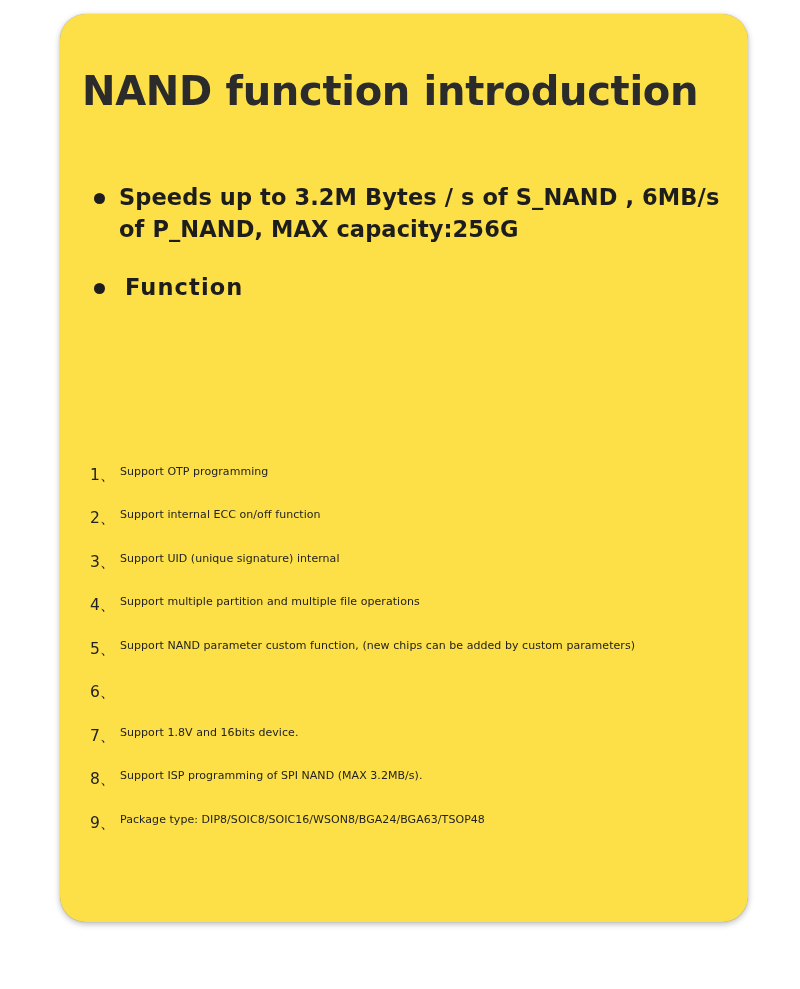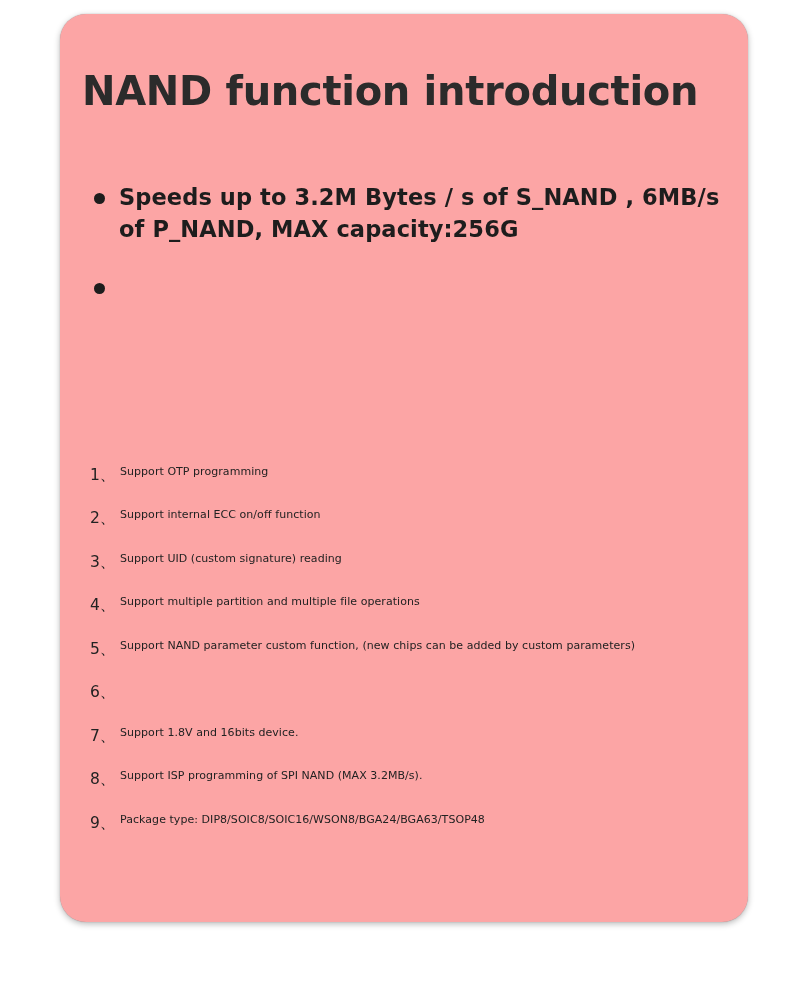--- a/index.html
+++ b/index.html
@@ -13,21 +13,21 @@
     font-family: "DejaVu Sans", "Liberation Sans", sans-serif;
     overflow: hidden;
   }
 
   .card {
     position: absolute;
     left: 60px;
     top: 14px;
     width: 688px;
     height: 908px;
-    background: #fca5a5;
+    background: #fde047;
     border-radius: 26px;
     box-shadow: 0 2px 6px rgba(0,0,0,0.28), 0 0 1px rgba(0,0,0,0.35);
     box-sizing: border-box;
     padding: 0;
   }
 
   .title {
     position: absolute;
     left: 22px;
     top: 54px;
@@ -115,39 +115,40 @@
   <div class="bullets">
 
     <div class="bullet-row">
       <span class="dot"></span>
       <span class="bullet-text">Speeds up to 3.2M Bytes / s of S_NAND , 6MB/s of P_NAND, MAX capacity:256G</span>
     </div>
 
 
     <div class="bullet-row compact">
       <span class="dot"></span>
+      <span class="bullet-text spaced">Function</span>
     </div>
 
   </div>
 
   <div class="num-list">
 
     <div class="num-item">
       <span class="num-idx">1、</span>
       <span class="num-text">Support OTP programming</span>
     </div>
 
     <div class="num-item">
       <span class="num-idx">2、</span>
       <span class="num-text">Support internal ECC on/off function</span>
     </div>
 
     <div class="num-item">
       <span class="num-idx">3、</span>
-      <span class="num-text">Support UID (custom signature) reading</span>
+      <span class="num-text">Support UID (unique signature) internal</span>
     </div>
 
     <div class="num-item">
       <span class="num-idx">4、</span>
       <span class="num-text">Support multiple partition and multiple file operations</span>
     </div>
 
     <div class="num-item">
       <span class="num-idx">5、</span>
       <span class="num-text">Support NAND parameter custom function, (new chips can be added by custom parameters)</span>

